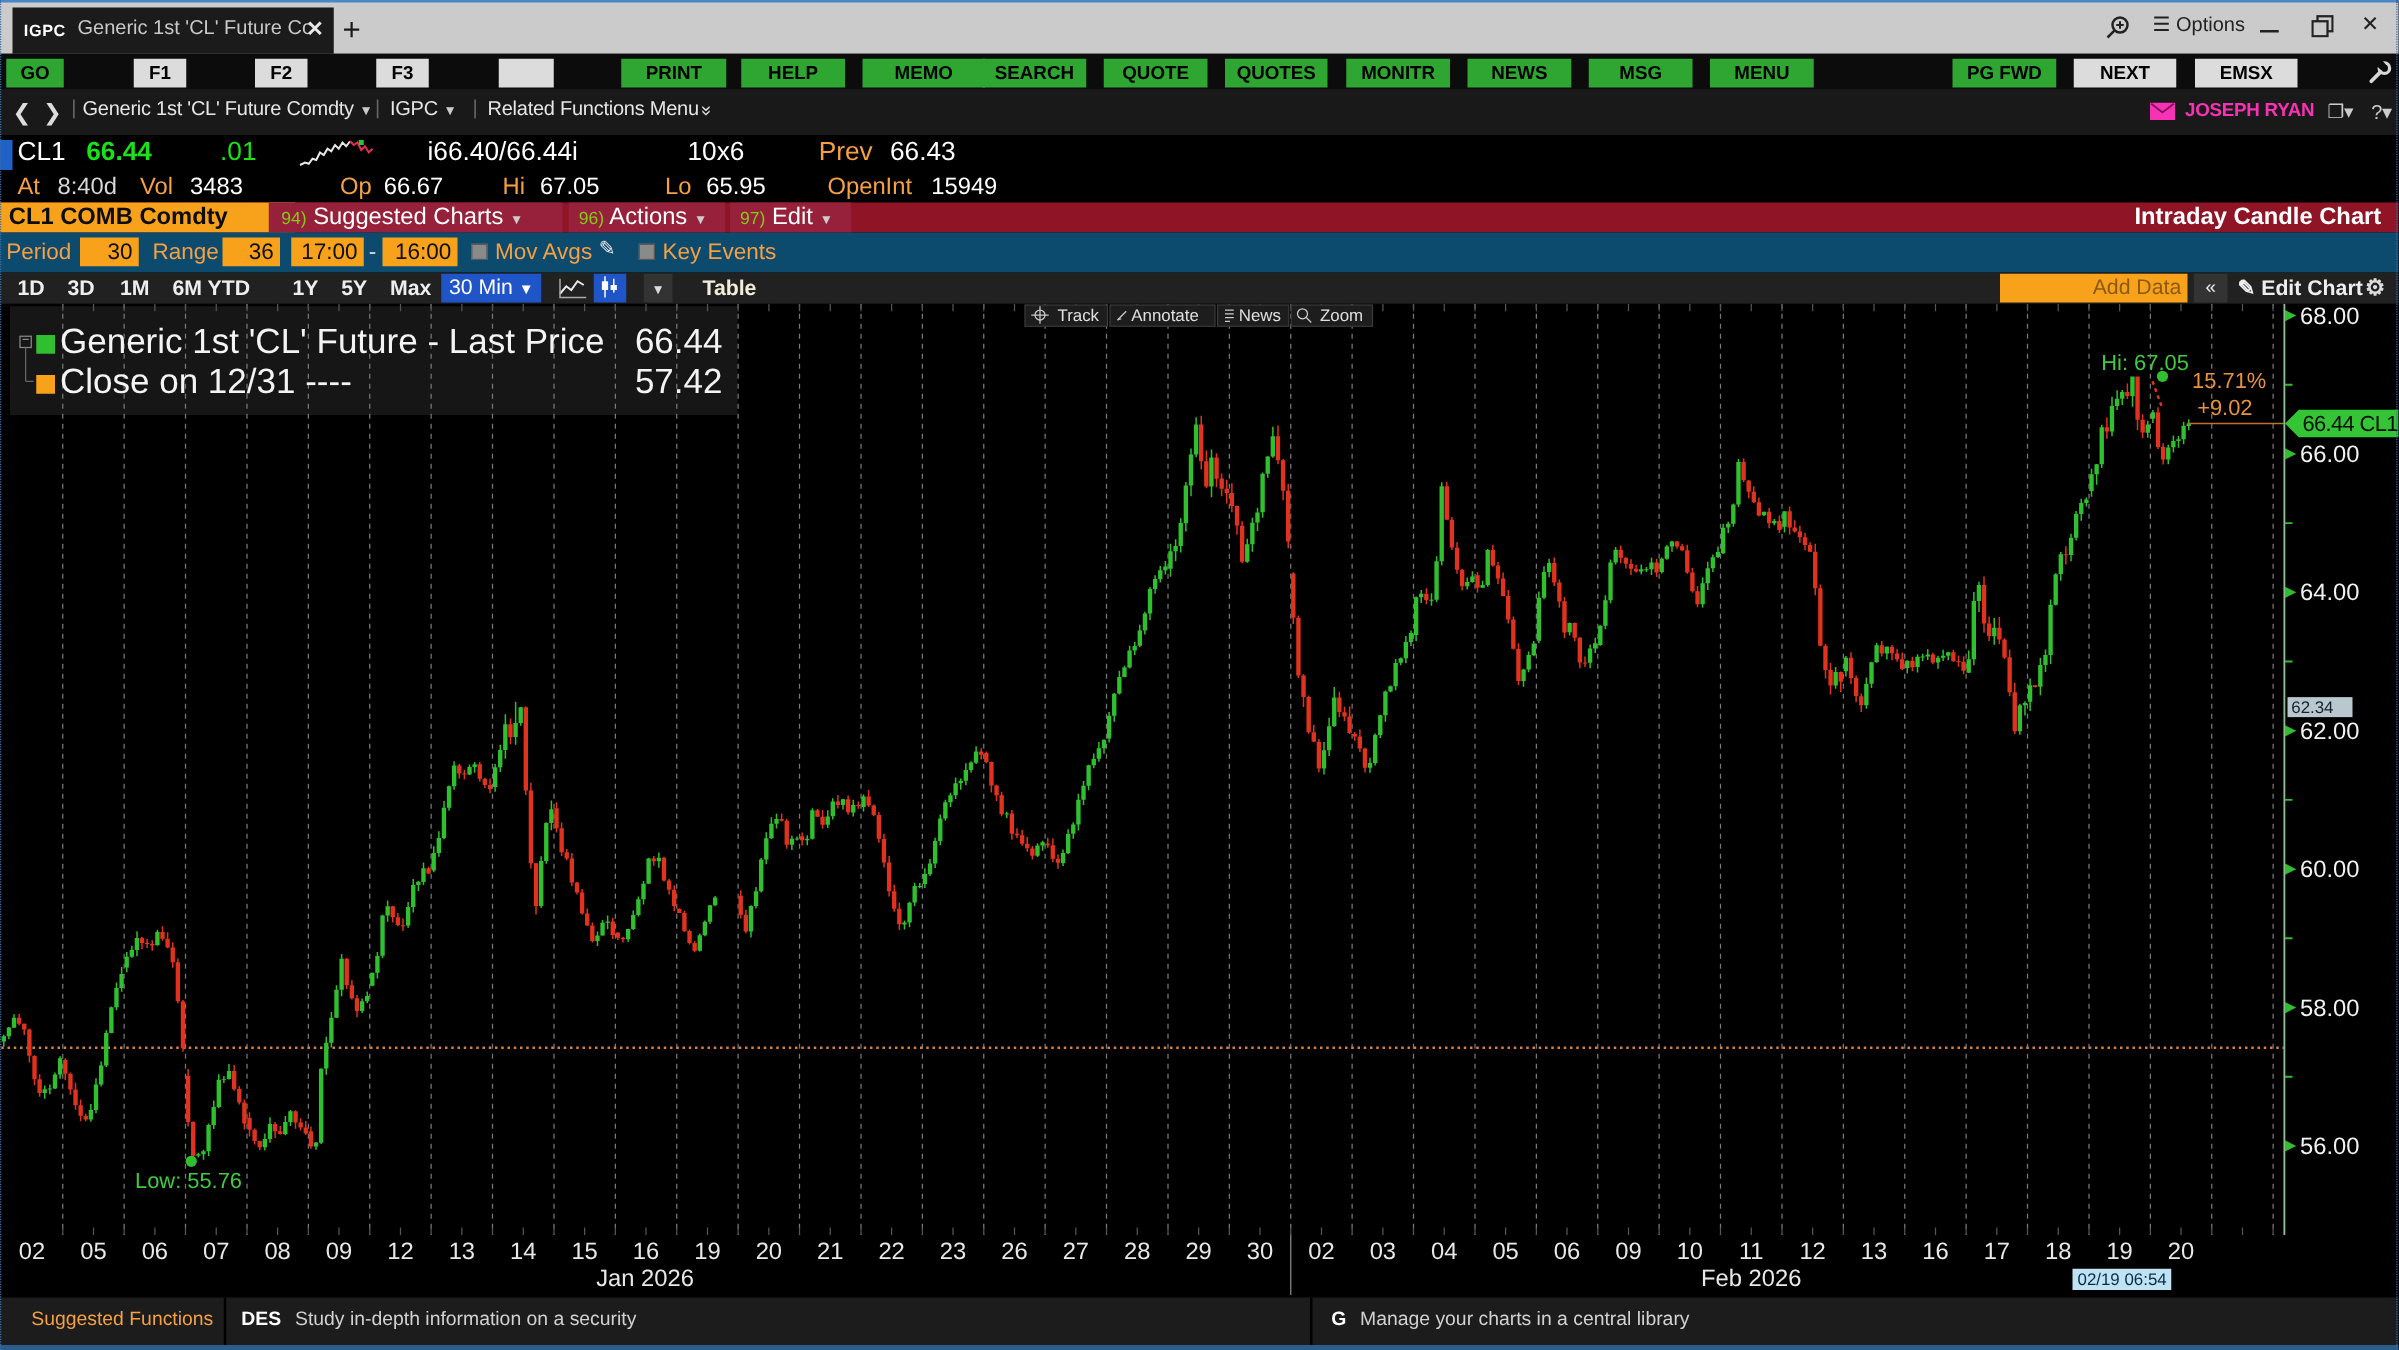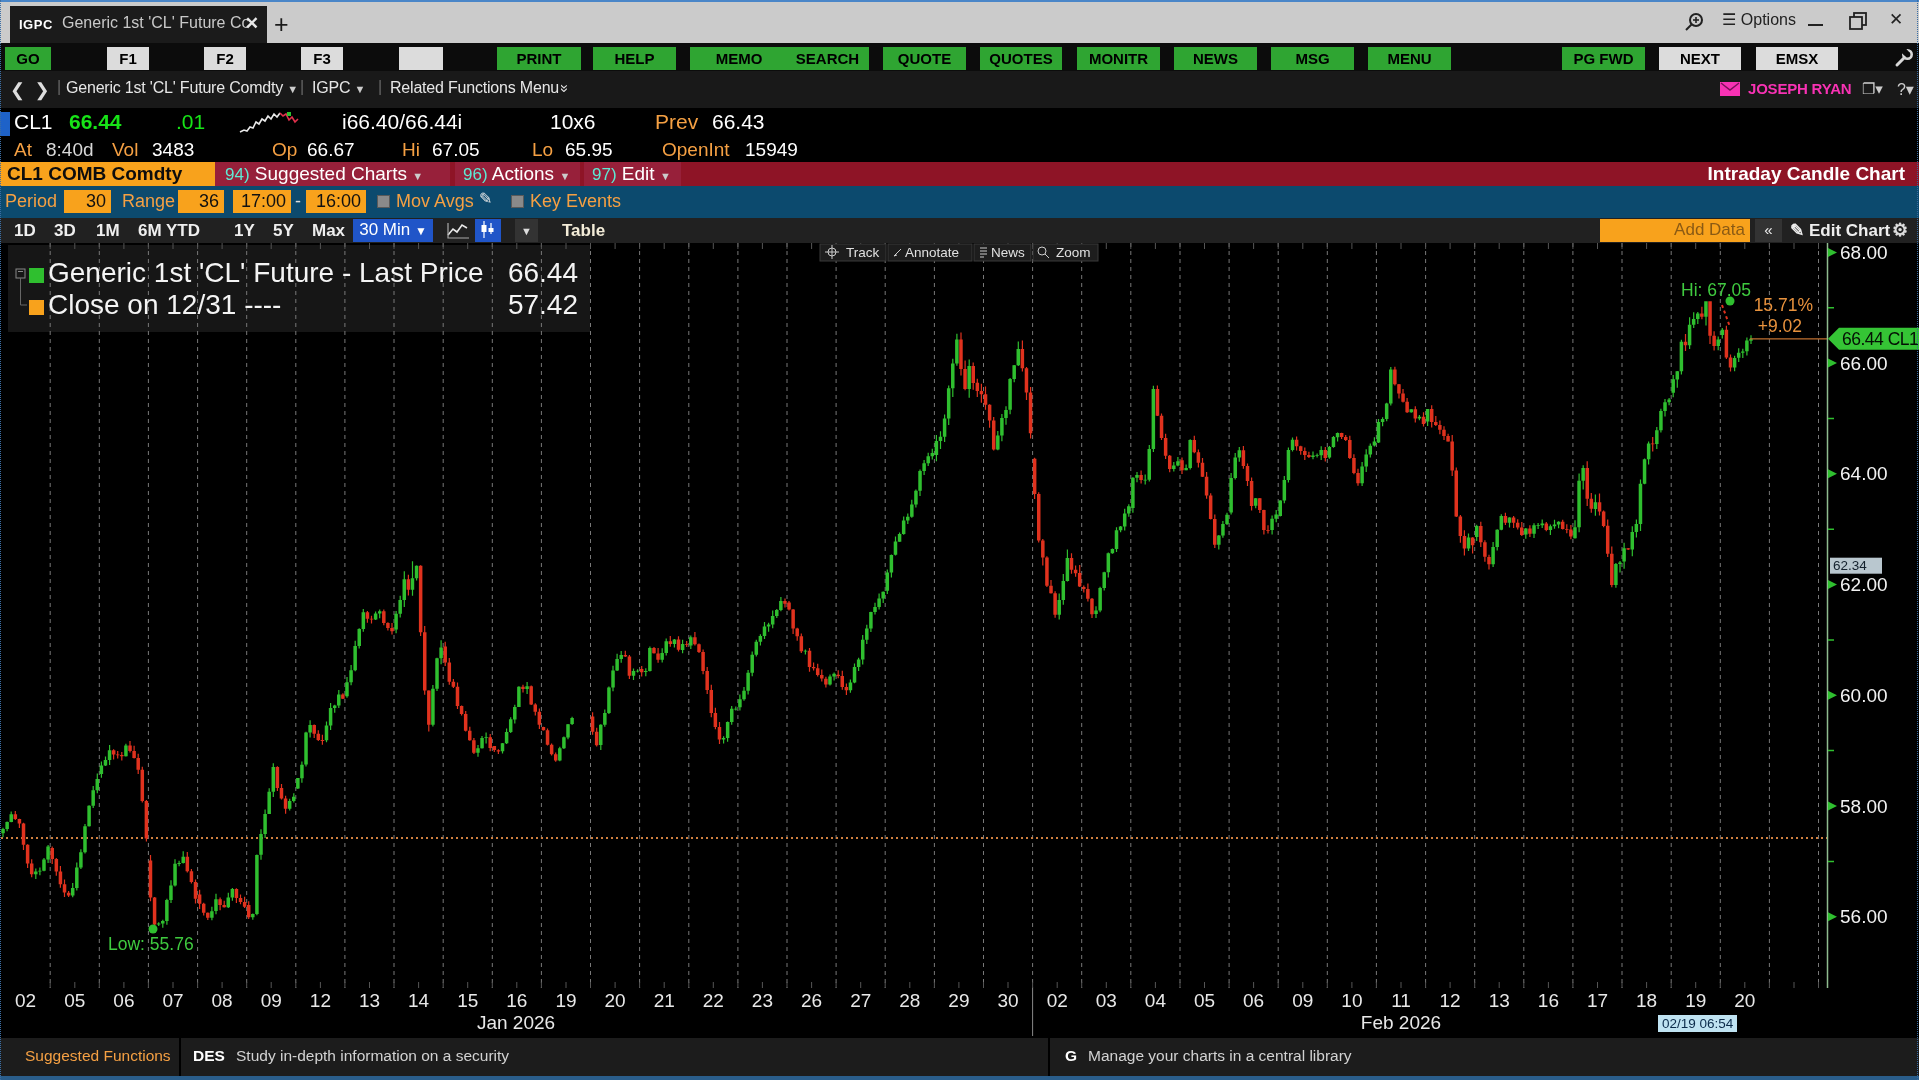--- a/index.html
+++ b/index.html
@@ -33,21 +33,21 @@
   .q { position:absolute; font-size:21px; white-space:pre; color:#fff; }
   .q2 { position:absolute; font-size:19px; white-space:pre; color:#fff; }
   .or { color:#f5a043; }
   .grn { color:#17e317; }
 
   
   #redbar { left:0; top:162px; width:1919px; height:24px; background:#8e1426; }
   #redbar .obox { position:absolute; left:0; top:0; width:236px; height:24px; background:#f8a21c; color:#0d0d0d;
                   font-size:19px; font-weight:bold; padding-left:7px; line-height:23px; }
   .rmenu { position:absolute; top:0; height:24px; background:#97203a; color:#fff; font-size:19px; line-height:23px; }
-  .rnum { color:#5eead4; font-size:17px; }
+  .rnum { color:#84cc16; font-size:14px; }
   #rtitle { position:absolute; right:14px; top:0; color:#fff; font-size:19px; line-height:23px; font-weight:bold; }
 
   
   #setrow { left:0; top:186px; width:1919px; height:32px; background:#0c4a6e; }
   .slab { position:absolute; top:5px; font-size:18px; color:#f5a043; }
   .sbox { position:absolute; top:4px; height:23px; background:#f8a21c; color:#111; font-size:18px; line-height:22px;
           text-align:right; padding-right:5px; }
   .chk { position:absolute; top:9px; width:13px; height:13px; background:#8a8a8a; border:1px solid #5a5a5a; }
 
   

